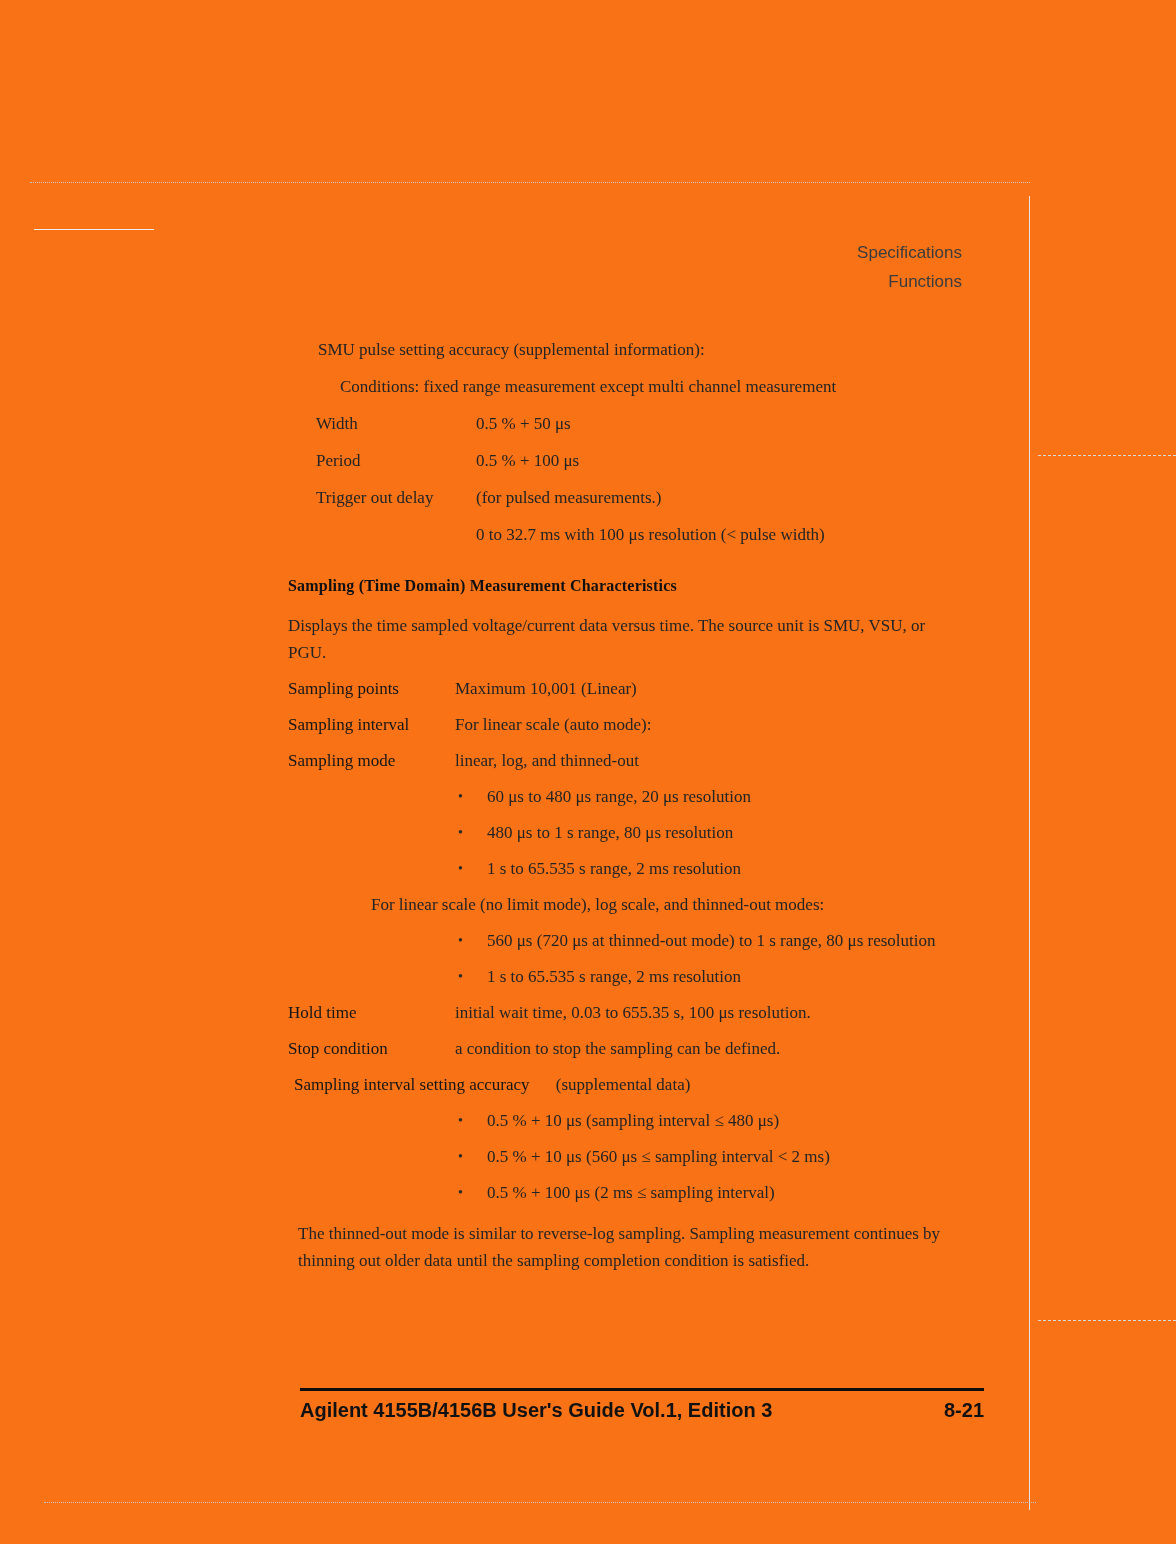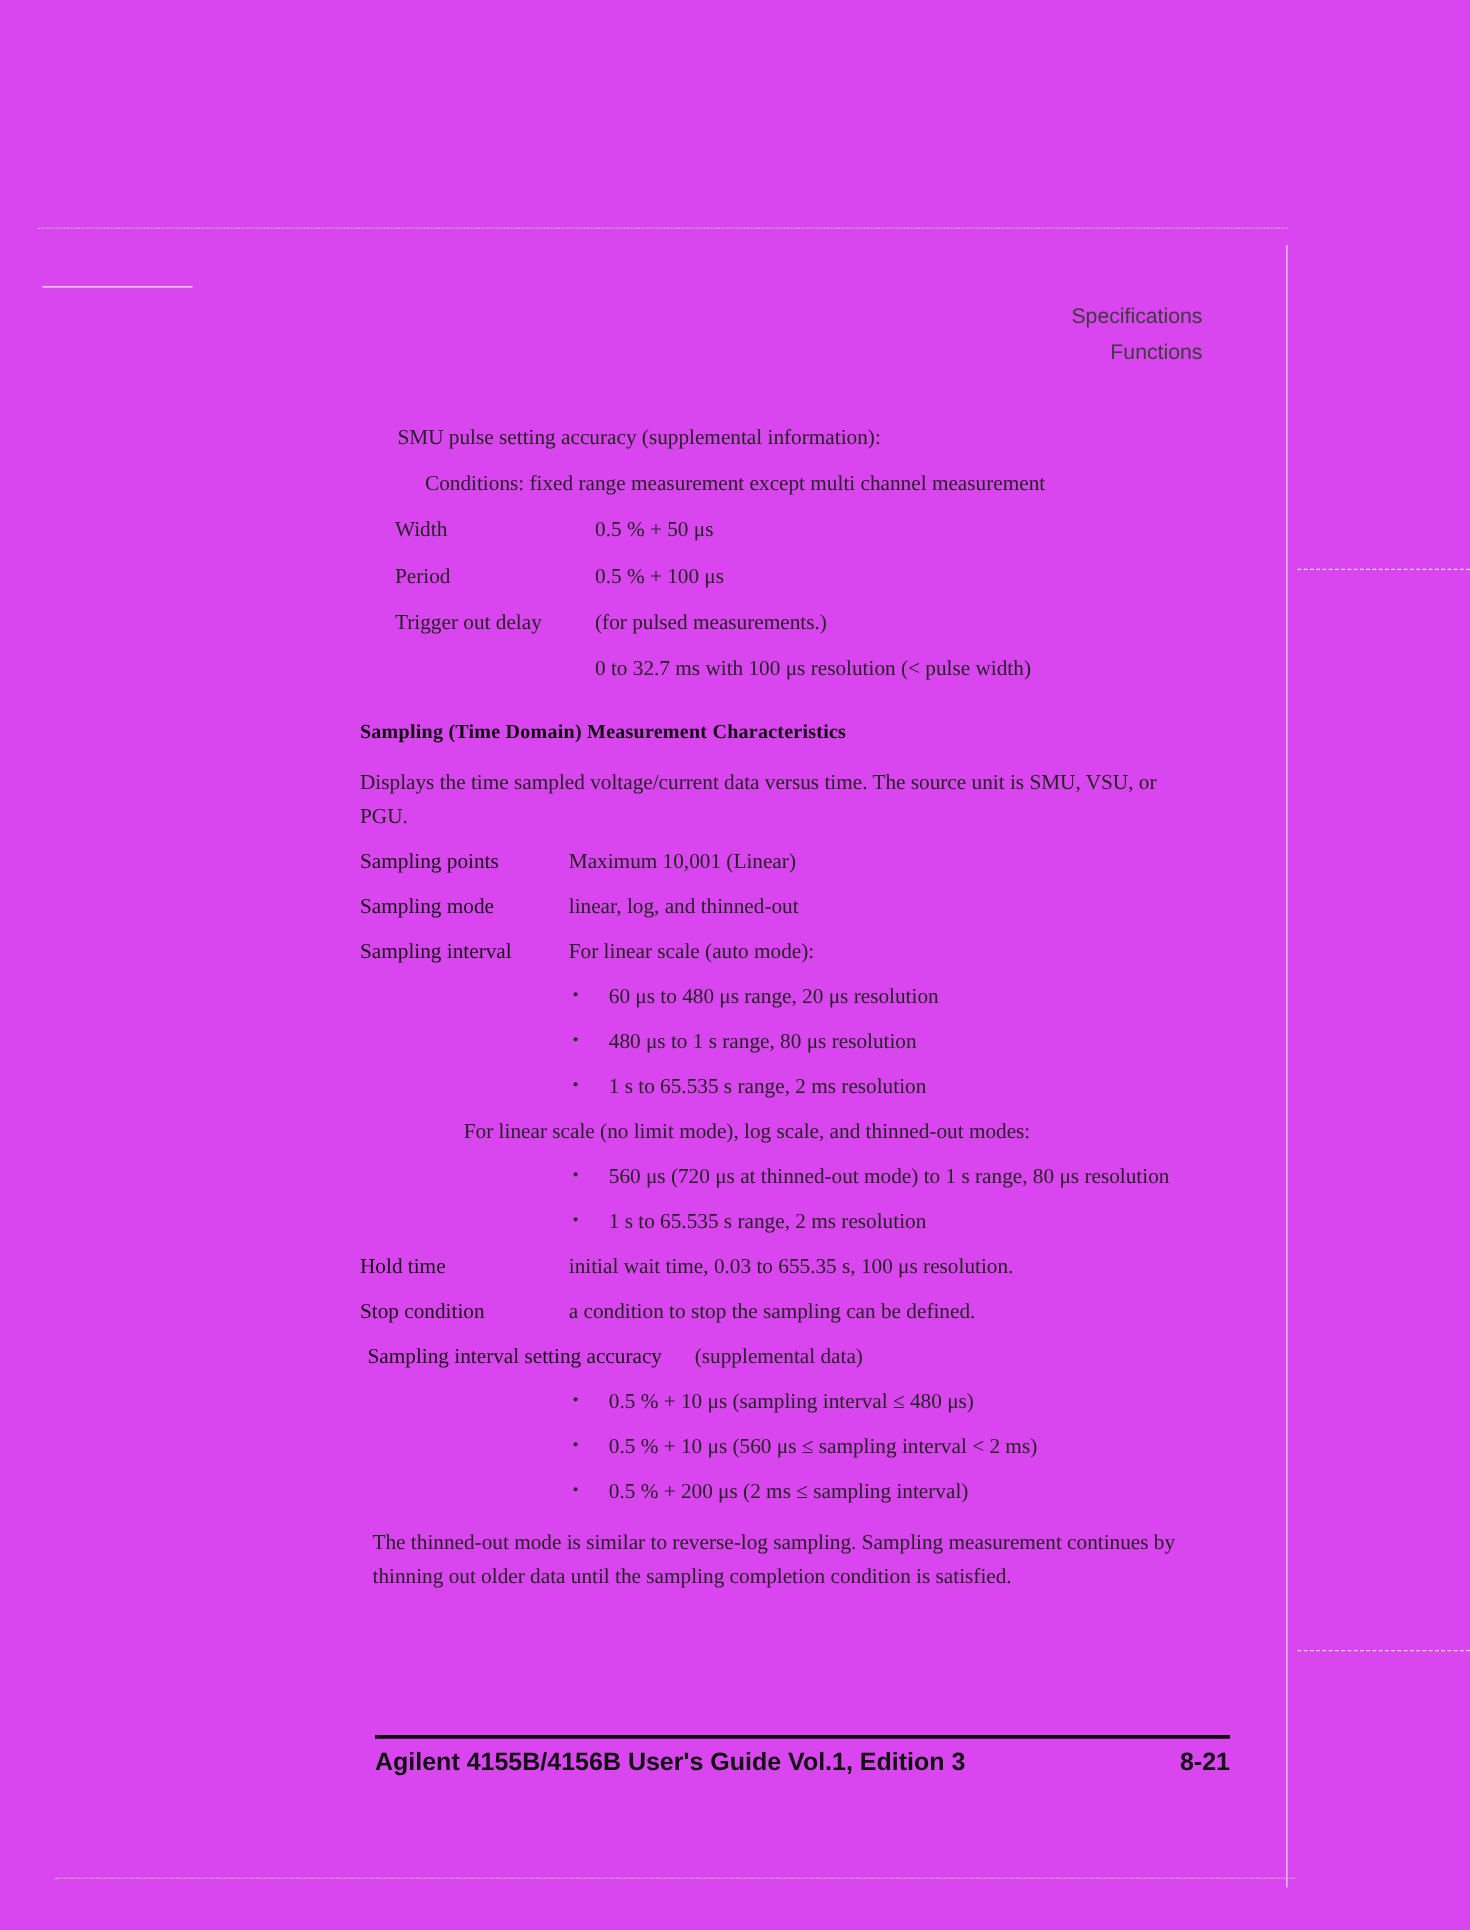--- a/index.html
+++ b/index.html
@@ -3,21 +3,21 @@
 <meta charset="utf-8">
 <style>
   * { box-sizing: border-box; }
   html, body { margin: 0; padding: 0; }
   body {
     width: 1176px; height: 1544px;
     background: #ffffff;
     font-family: "Liberation Serif", serif;
     color: #222222;
   }
-  .page { position: absolute; inset: 0; width: 1176px; height: 1544px; background: #d946ef; overflow: hidden; }
+  .page { position: absolute; inset: 0; width: 1176px; height: 1544px; background: #f97316; overflow: hidden; }
 
   
   .scan { position: absolute; }
   .scan-top    { top: 182px; left: 30px;  width: 1000px; border-top: 1px dotted #c9c9c9; }
   .scan-tl     { top: 229px; left: 34px;  width: 120px;  border-top: 1px solid #eeeeee; }
   .scan-vert   { top: 196px; left: 1029px; height: 1314px; border-left: 1px solid #e2e2e2; }
   .scan-r1     { top: 455px;  left: 1038px; width: 138px; border-top: 1px dashed #dcdcdc; }
   .scan-r2     { top: 1320px; left: 1038px; width: 138px; border-top: 1px dashed #dcdcdc; }
   .scan-bottom { top: 1502px; left: 44px;  width: 992px; border-top: 1px dotted #c9c9c9; }
 
@@ -114,26 +114,26 @@
     </div>
 
     <div class="section-title">Sampling (Time Domain) Measurement Characteristics</div>
     <div class="section-intro">Displays the time sampled voltage/current data versus time. The source unit is SMU, VSU, or PGU.</div>
 
     <div class="spec-row">
       <span class="spec-label">Sampling points</span>
       <span class="spec-value">Maximum 10,001 (Linear)</span>
     </div>
     <div class="spec-row">
+      <span class="spec-label">Sampling interval</span>
+      <span class="spec-value">For linear scale (auto mode):</span>
+    </div>
+    <div class="spec-row">
       <span class="spec-label">Sampling mode</span>
       <span class="spec-value">linear, log, and thinned-out</span>
-    </div>
-    <div class="spec-row">
-      <span class="spec-label">Sampling interval</span>
-      <span class="spec-value">For linear scale (auto mode):</span>
     </div>
 
     <div class="bullet-row">
       <span class="bullet">•</span>
       <span class="bullet-text">60 μs to 480 μs range, 20 μs resolution</span>
     </div>
     <div class="bullet-row">
       <span class="bullet">•</span>
       <span class="bullet-text">480 μs to 1 s range, 80 μs resolution</span>
     </div>
@@ -170,21 +170,21 @@
     <div class="bullet-row">
       <span class="bullet">•</span>
       <span class="bullet-text">0.5 % + 10 μs (sampling interval ≤ 480 μs)</span>
     </div>
     <div class="bullet-row">
       <span class="bullet">•</span>
       <span class="bullet-text">0.5 % + 10 μs (560 μs ≤ sampling interval &lt; 2 ms)</span>
     </div>
     <div class="bullet-row">
       <span class="bullet">•</span>
-      <span class="bullet-text">0.5 % + 200 μs (2 ms ≤ sampling interval)</span>
+      <span class="bullet-text">0.5 % + 100 μs (2 ms ≤ sampling interval)</span>
     </div>
 
     <div class="closing">The thinned-out mode is similar to reverse-log sampling. Sampling measurement continues by thinning out older data until the sampling completion condition is satisfied.</div>
 
   </div>
 
   <div class="footer">
     <span>Agilent 4155B/4156B User's Guide Vol.1, Edition 3</span>
     <span>8-21</span>
   </div>

